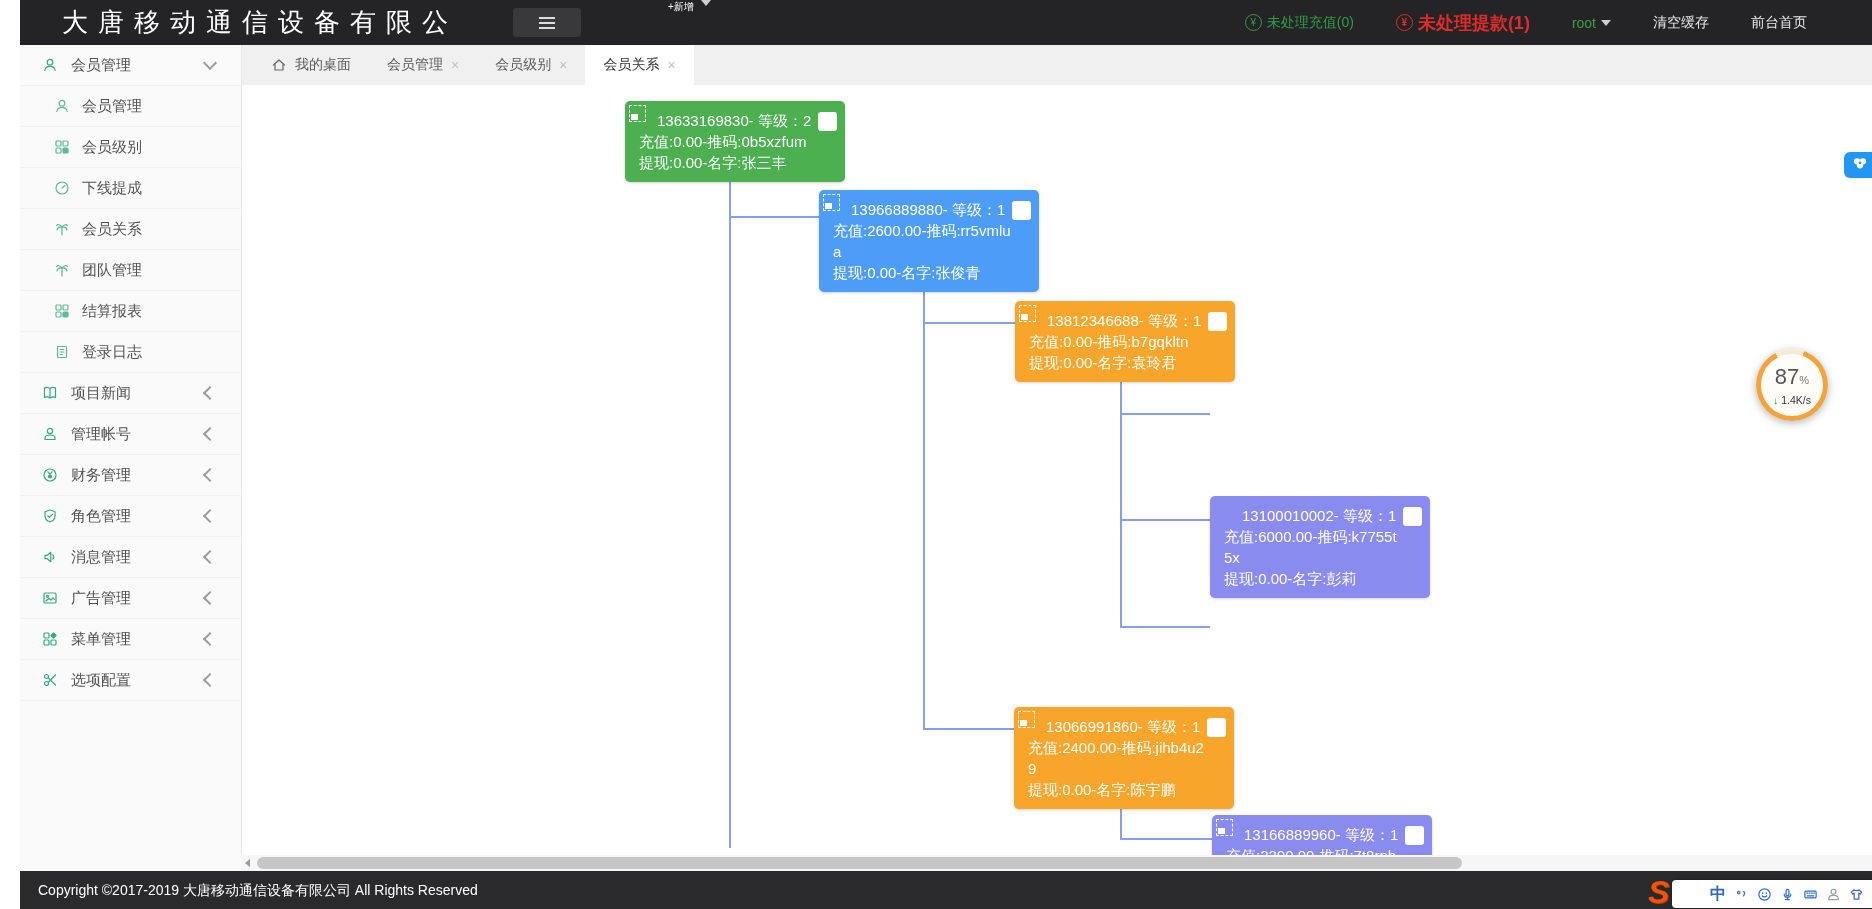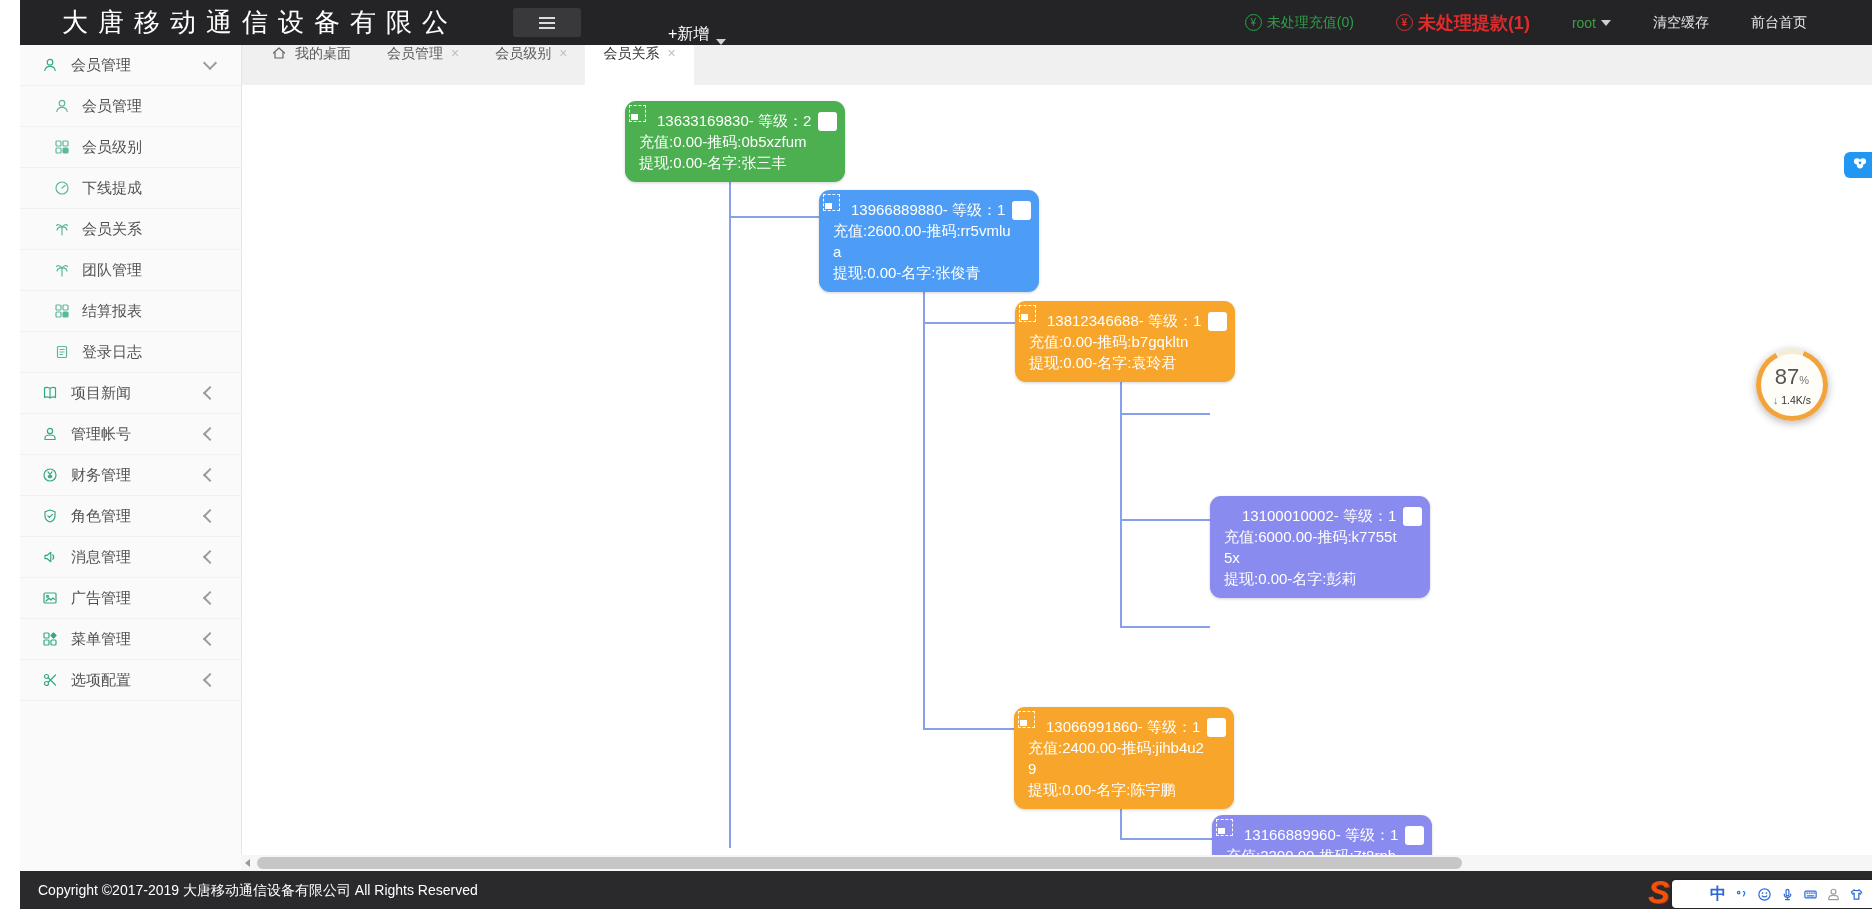--- a/index.html
+++ b/index.html
@@ -5,21 +5,21 @@
   html,body{margin:0;padding:0;width:1872px;height:909px;overflow:hidden;
     font-family:"Liberation Sans","DejaVu Sans",sans-serif;}
   .page{position:relative;width:1872px;height:909px;background:#fff;overflow:hidden;margin-left:20px;}
 
   
   .header{position:absolute;left:0;top:0;width:100%;height:45px;background:#242427;z-index:30;}
   .h-title{position:absolute;left:42px;top:0;line-height:45px;color:#fff;font-size:26px;letter-spacing:10px;white-space:nowrap;}
   .burger-btn{position:absolute;left:493px;top:8px;width:68px;height:29px;background:#39393c;border-radius:3px;
     display:flex;align-items:center;justify-content:center;cursor:pointer;}
   .burger-bars{width:16px;height:2px;background:#ddd;box-shadow:0 5px 0 #ddd,0 -5px 0 #ddd;}
-  .new-btn{position:absolute;left:648px;top:0;height:45px;display:flex;align-items:flex-end;gap:7px;color:#fff;font-size:16px;cursor:pointer;}
+  .new-btn{position:absolute;left:648px;top:0;height:45px;display:flex;align-items:flex-start;gap:7px;color:#fff;font-size:10px;cursor:pointer;}
   .caret{width:0;height:0;border-left:5px solid transparent;border-right:5px solid transparent;border-top:6px solid #cfcfcf;}
   .h-right{position:absolute;right:85px;top:0;height:45px;display:flex;align-items:center;gap:42px;font-size:14px;color:#e8e8e8;white-space:nowrap;}
   .h-item{display:flex;align-items:center;gap:5px;cursor:pointer;}
   .hr-green{color:#2f9d4a;}
   .hr-red{color:#e02b2b;font-size:18px;font-weight:bold;}
   .coin{display:inline-flex;align-items:center;justify-content:center;width:15px;height:15px;border:1px solid currentColor;border-radius:50%;font-size:10px;line-height:1;}
   .hr-user{color:#3f9e43;}
 
   
   .sidebar{position:absolute;left:0;top:45px;bottom:38px;width:221px;background:#fafafa;border-right:1px solid #e6e6e6;z-index:10;}
@@ -27,21 +27,21 @@
   .s-item .icn{color:#35a97e;margin-left:22px;margin-right:13px;display:inline-flex;}
   .s-item.sub .icn{margin-left:34px;margin-right:12px;opacity:.8;}
   .s-item .lbl{flex:1;}
   .chev{width:8px;height:8px;border-left:2px solid #9b9b9b;border-bottom:2px solid #9b9b9b;margin-right:26px;}
   .chev.down{transform:rotate(-45deg);margin-top:-4px;}
   .chev.left{transform:rotate(45deg);}
   .icn svg{width:16px;height:16px;fill:none;stroke:currentColor;stroke-width:1.2;stroke-linecap:round;stroke-linejoin:round;}
 
   
   .tabbar{position:absolute;left:221px;top:45px;right:0;height:40px;background:#f0f0f0;display:flex;align-items:stretch;padding-left:12px;z-index:5;}
-  .tab{display:flex;gap:8px;padding:0 18px;font-size:14px;color:#5a5a5a;cursor:pointer;white-space:nowrap;}
+  .tab{display:flex;align-items:center;gap:8px;padding:0 18px;font-size:14px;color:#5a5a5a;cursor:pointer;white-space:nowrap;}
   .tab.active{background:#fff;color:#333;}
   .tab .icn{color:#666;display:inline-flex;}
   .tab .x{color:#bfbfbf;font-size:14px;}
 
   
   .content{position:absolute;left:221px;top:85px;width:1637px;height:770px;background:#fff;overflow:hidden;z-index:1;}
   .tl{position:absolute;background:#87a0ec;}
   .tl.v{width:2px;}
   .tl.h{height:2px;}
   .v1{left:488px;top:90px;height:673px;}
@@ -49,21 +49,21 @@
   .v2{left:682px;top:197px;height:446px;}
   .h2{left:682px;top:237px;width:92px;}
   .v3{left:879px;top:288px;height:253px;}
   .h3{left:879px;top:328px;width:90px;}
   .h4{left:879px;top:434px;width:90px;}
   .h5{left:879px;top:541px;width:90px;}
   .h6{left:682px;top:643px;width:91px;}
   .v4{left:879px;top:715px;height:38px;}
   .h7{left:879px;top:753px;width:92px;}
 
-  .card{position:absolute;width:220px;box-sizing:border-box;padding:9px 26px 9px 14px;border-radius:11px;
+  .card{position:absolute;width:220px;box-sizing:border-box;padding:9px 26px 9px 14px;border-radius:5px;
     color:#fff;font-size:15px;line-height:21px;word-break:break-all;box-shadow:0 1px 3px rgba(0,0,0,.18);cursor:pointer;}
   .card .t{padding-left:18px;}
   .card.green{background:#4caf50;}
   .card.blue{background:#4d9df6;}
   .card.orange{background:#f7a52b;}
   .card.purple{background:#8a8bee;}
   .cb{position:absolute;right:8px;top:11px;width:19px;height:19px;background:#fff;border-radius:3px;cursor:pointer;}
   .expand{position:absolute;left:4px;top:4px;width:15px;height:15px;border:1px dashed rgba(255,255,255,.95);cursor:pointer;}
   .expand::after{content:"";position:absolute;left:1px;bottom:1px;width:7px;height:6px;background:#fff;}
   .n1{left:384px;top:16px;}

